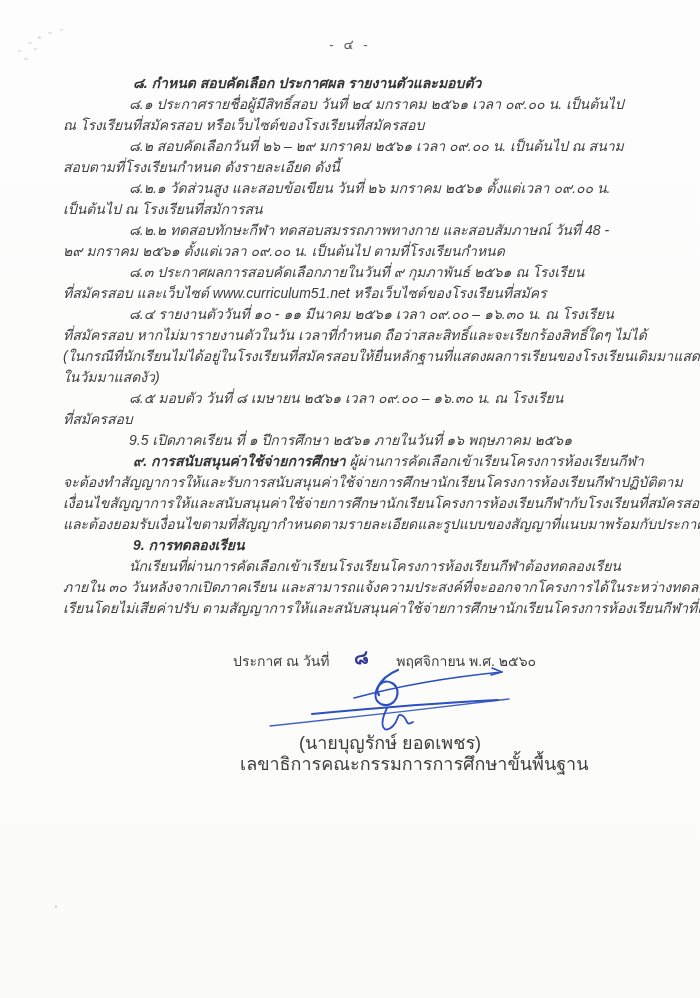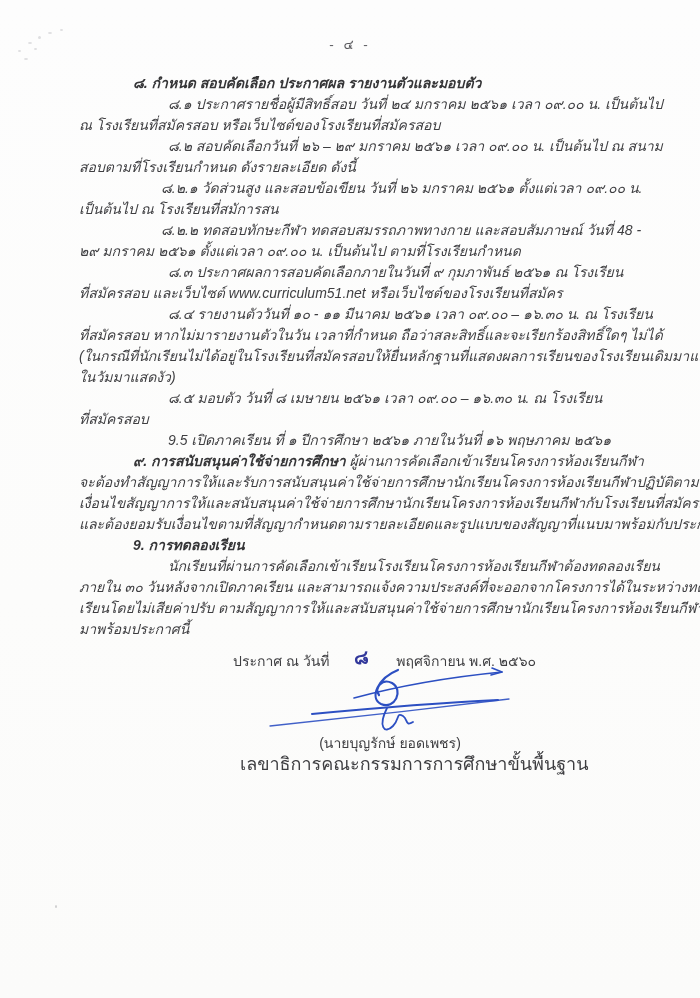--- a/index.html
+++ b/index.html
@@ -10,32 +10,32 @@
     color:#3e3e41;
   }
   .page{position:absolute;inset:0;background:linear-gradient(180deg,#fdfdfd 0%,#fcfcfb 60%,#fbfbfa 100%);}
   .pageno{
     position:absolute;top:33px;left:0;right:0;text-align:center;
     font-size:13.5px;color:#5a5a5e;letter-spacing:3px;
   }
   .docbody{position:absolute;left:63px;top:73px;width:580px;font-style:italic;}
   .line{height:21px;line-height:21px;font-size:14px;white-space:nowrap;color:#3e3e41;}
   .b{font-weight:bold;color:#353537;}
-  .i-0{margin-left:16px;}
+  .i-0{margin-left:0;}
   .i-h{margin-left:70px;}
-  .i-p{margin-left:105px;}
-  .i-pp{margin-left:98px;}
+  .i-p{margin-left:66px;}
+  .i-pp{margin-left:66px;}
   .closing-date{position:absolute;left:233px;top:649px;font-size:14px;line-height:21px;white-space:nowrap;color:#3e3e41;}
   .hand-num{
     display:inline-block;color:#32389b;font-size:19px;font-weight:bold;
     transform:rotate(-5deg) translateY(-2px);margin:0 28px 0 24px;
   }
   .sig{position:absolute;left:266px;top:664px;}
   .sign-block{position:absolute;left:240px;top:733px;width:300px;text-align:center;}
-  .sign-name{font-size:14px;line-height:21px;white-space:nowrap;}
+  .sign-name{font-size:18px;line-height:21px;white-space:nowrap;}
   .sign-title{font-size:18px;line-height:21px;white-space:nowrap;}
   .smudge{position:absolute;left:14px;top:28px;width:110px;height:40px;opacity:.55;}
   .smudge i{position:absolute;background:#c6c6ca;border-radius:50%;display:block;}
   .speck{position:absolute;background:#9a9a9e;border-radius:50%;opacity:.45;}
 </style>
 </head>
 <body>
 
 <div class="page">
 
@@ -71,21 +71,20 @@
       <div class="line i-0">ที่สมัครสอบ</div>
       <div class="line i-p">9.5 เปิดภาคเรียน ที่ ๑ ปีการศึกษา ๒๕๖๑ ภายในวันที่ ๑๖ พฤษภาคม ๒๕๖๑</div>
       <div class="line i-h"><span class="b">๙. การสนับสนุนค่าใช้จ่ายการศึกษา</span>   ผู้ผ่านการคัดเลือกเข้าเรียนโครงการห้องเรียนกีฬา</div>
       <div class="line i-0">จะต้องทำสัญญาการให้และรับการสนับสนุนค่าใช้จ่ายการศึกษานักเรียนโครงการห้องเรียนกีฬาปฏิบัติตาม</div>
       <div class="line i-0">เงื่อนไขสัญญาการให้และสนับสนุนค่าใช้จ่ายการศึกษานักเรียนโครงการห้องเรียนกีฬากับโรงเรียนที่สมัครสอบ</div>
       <div class="line i-0">และต้องยอมรับเงื่อนไขตามที่สัญญากำหนดตามรายละเอียดและรูปแบบของสัญญาที่แนบมาพร้อมกับประกาศนี้</div>
       <div class="line i-h b">9.  การทดลองเรียน</div>
       <div class="line i-p">นักเรียนที่ผ่านการคัดเลือกเข้าเรียนโรงเรียนโครงการห้องเรียนกีฬาต้องทดลองเรียน</div>
       <div class="line i-0">ภายใน ๓๐ วันหลังจากเปิดภาคเรียน และสามารถแจ้งความประสงค์ที่จะออกจากโครงการได้ในระหว่างทดลอง</div>
       <div class="line i-0">เรียนโดยไม่เสียค่าปรับ ตามสัญญาการให้และสนับสนุนค่าใช้จ่ายการศึกษานักเรียนโครงการห้องเรียนกีฬาที่แนบ</div>
-      <div class="line i-0">มาพร้อมประกาศนี้</div>
     </div>
 
   <div class="closing-date">
     <span>ประกาศ ณ วันที่</span><span class="hand-num">๘</span><span>พฤศจิกายน  พ.ศ. ๒๕๖๐</span>
   </div>
 
   <svg class="sig" width="260" height="84" viewBox="0 0 260 84" fill="none" xmlns="http://www.w3.org/2000/svg">
     <g stroke="#2c4fc2" stroke-linecap="round" fill="none">
       <path d="M4 62 C 70 55, 170 44, 243 35" stroke-width="1.3" opacity="0.9"></path>
       <path d="M46 50 C 120 43, 190 38, 232 36" stroke-width="2"></path>

